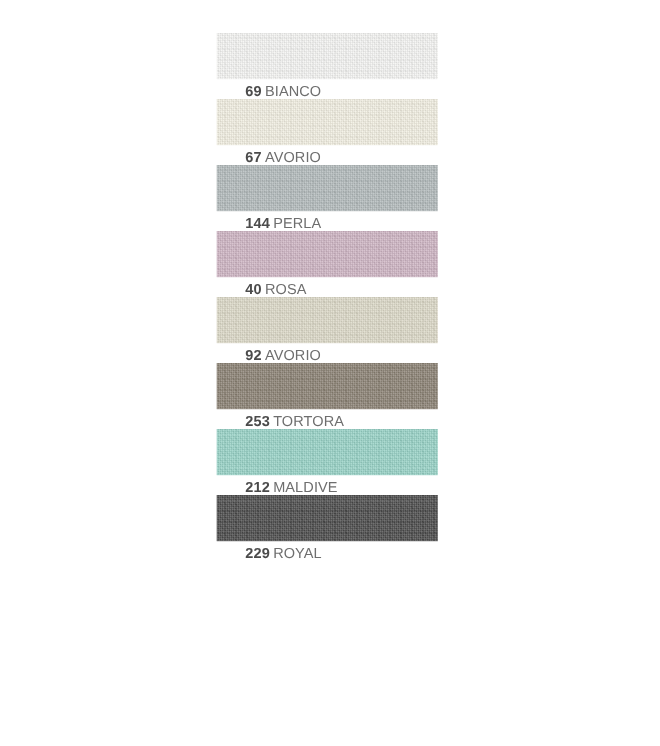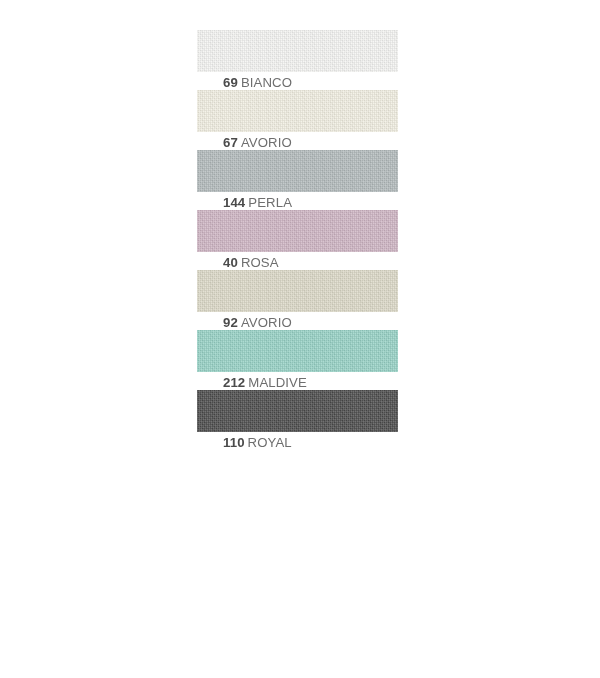--- a/index.html
+++ b/index.html
@@ -120,21 +120,25 @@
       </div>
       <div class="swatch-row">
         <div class="chip" style="background: rgb(206, 180, 195);"></div>
         <div class="chip-caption"><span class="chip-code">40</span><span class="chip-name">ROSA</span></div>
       </div>
       <div class="swatch-row">
         <div class="chip" style="background: rgb(220, 216, 199);"></div>
         <div class="chip-caption"><span class="chip-code">92</span><span class="chip-name">AVORIO</span></div>
       </div>
       <div class="swatch-row">
+        <div class="chip" style="background: rgb(138, 129, 115);"></div>
+        <div class="chip-caption"><span class="chip-code">253</span><span class="chip-name">TORTORA</span></div>
+      </div>
+      <div class="swatch-row">
         <div class="chip" style="background: rgb(150, 209, 197);"></div>
         <div class="chip-caption"><span class="chip-code">212</span><span class="chip-name">MALDIVE</span></div>
       </div>
       <div class="swatch-row">
         <div class="chip" style="background: rgb(74, 74, 74);"></div>
-        <div class="chip-caption"><span class="chip-code">110</span><span class="chip-name">ROYAL</span></div>
+        <div class="chip-caption"><span class="chip-code">229</span><span class="chip-name">ROYAL</span></div>
       </div>
     </div>
 </div>
 
 </body></html>

